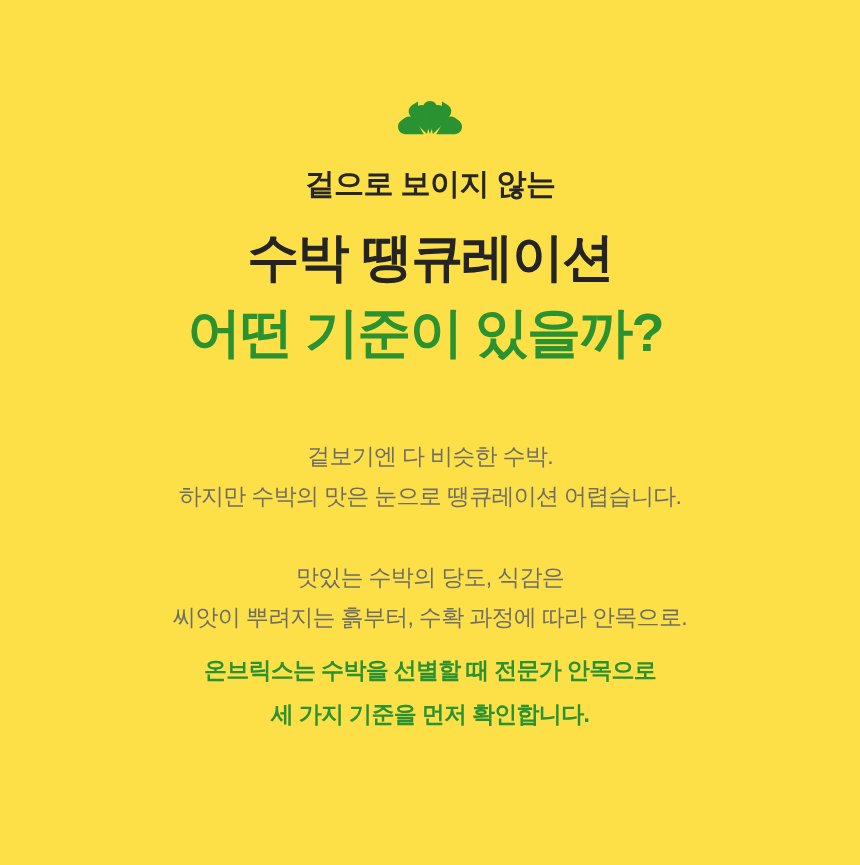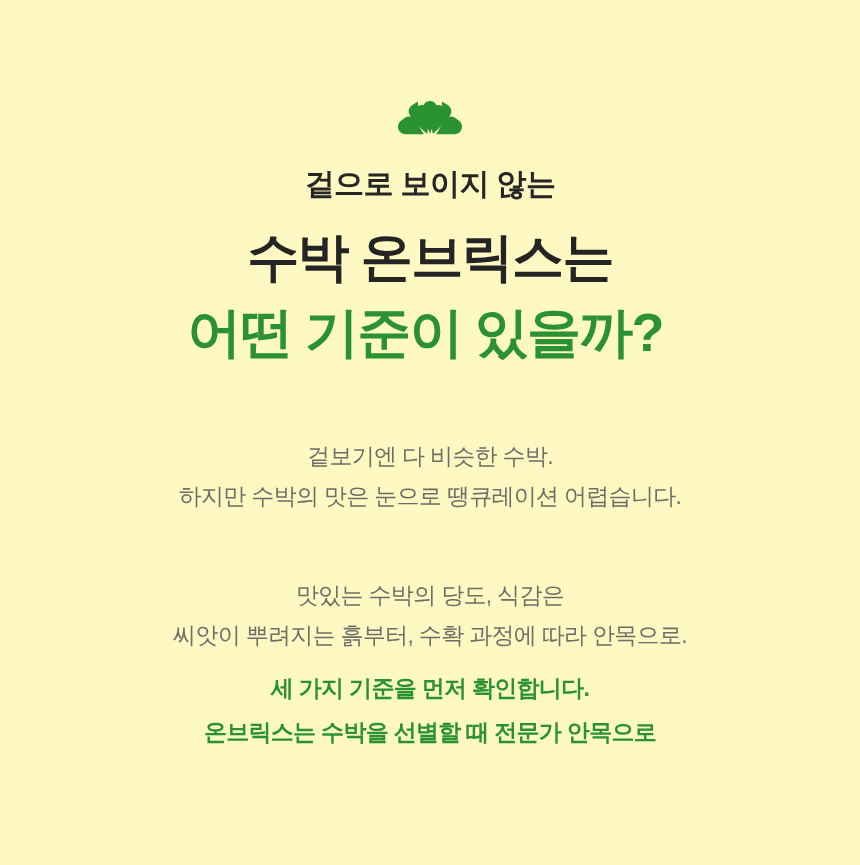--- a/index.html
+++ b/index.html
@@ -16,21 +16,21 @@
     overflow: hidden;
   }
 
   .page {
     width: 860px;
     height: 865px;
     box-sizing: border-box;
     display: flex;
     flex-direction: column;
     align-items: center;
-    background: #fef9c3;
+    background: #fde047;
   }
 
   
   .logo-wrap {
     margin-top: 99px;
     width: 70px;
     height: 38px;
     display: flex;
     align-items: center;
     justify-content: center;
@@ -81,21 +81,21 @@
     flex-direction: column;
     align-items: center;
     text-align: center;
   }
   .para {
     display: flex;
     flex-direction: column;
     align-items: center;
   }
   .para + .para {
-    margin-top: 60px;
+    margin-top: 42px;
     justify-content: space-between;
   }
   .body-line {
     font-size: 23px;
     font-weight: 400;
     color: #6e6e68;
     letter-spacing: -0.7px;
     line-height: 1.72;
     white-space: nowrap;
   }
@@ -131,36 +131,36 @@
 
         <path d="M7.4 16.4c3.6-2.1 8.2-.8 10.3 2.8l8.1 14H7.4C3.3 33.2 0 29.9 0 25.8c0-2.7 1.4-5.1 3.6-6.5l3.8-2.9z" transform="translate(0,0)"></path>
 
         <path d="M56.6 16.4c-3.6-2.1-8.2-.8-10.3 2.8l-8.1 14h18.4c4.1 0 7.4-3.3 7.4-7.4 0-2.7-1.4-5.1-3.6-6.5l-3.8-2.9z"></path>
       </g>
     </svg>
   </div>
 
   <div class="headline-block">
     <div class="eyebrow">겉으로 보이지 않는</div>
-    <h1 class="title-main">수박 온브릭스는</h1>
+    <h1 class="title-main">수박 땡큐레이션</h1>
     <h2 class="title-accent">어떤 기준이 있을까?</h2>
   </div>
 
   <div class="body-block">
 
     <div class="para">
       <div class="body-line">겉보기엔 다 비슷한 수박.</div>
       <div class="body-line">하지만 수박의 맛은 눈으로 땡큐레이션 어렵습니다.</div>
     </div>
 
     <div class="para">
       <div class="body-line">맛있는 수박의 당도, 식감은</div>
       <div class="body-line">씨앗이 뿌려지는 흙부터, 수확 과정에 따라 안목으로.</div>
 
       <div class="accent-block">
+        <div class="accent-line">온브릭스는 수박을 선별할 때 전문가 안목으로</div>
         <div class="accent-line">세 가지 기준을 먼저 확인합니다.</div>
-        <div class="accent-line">온브릭스는 수박을 선별할 때 전문가 안목으로</div>
       </div>
     </div>
 
   </div>
 
 </div>
 
 </body></html>

